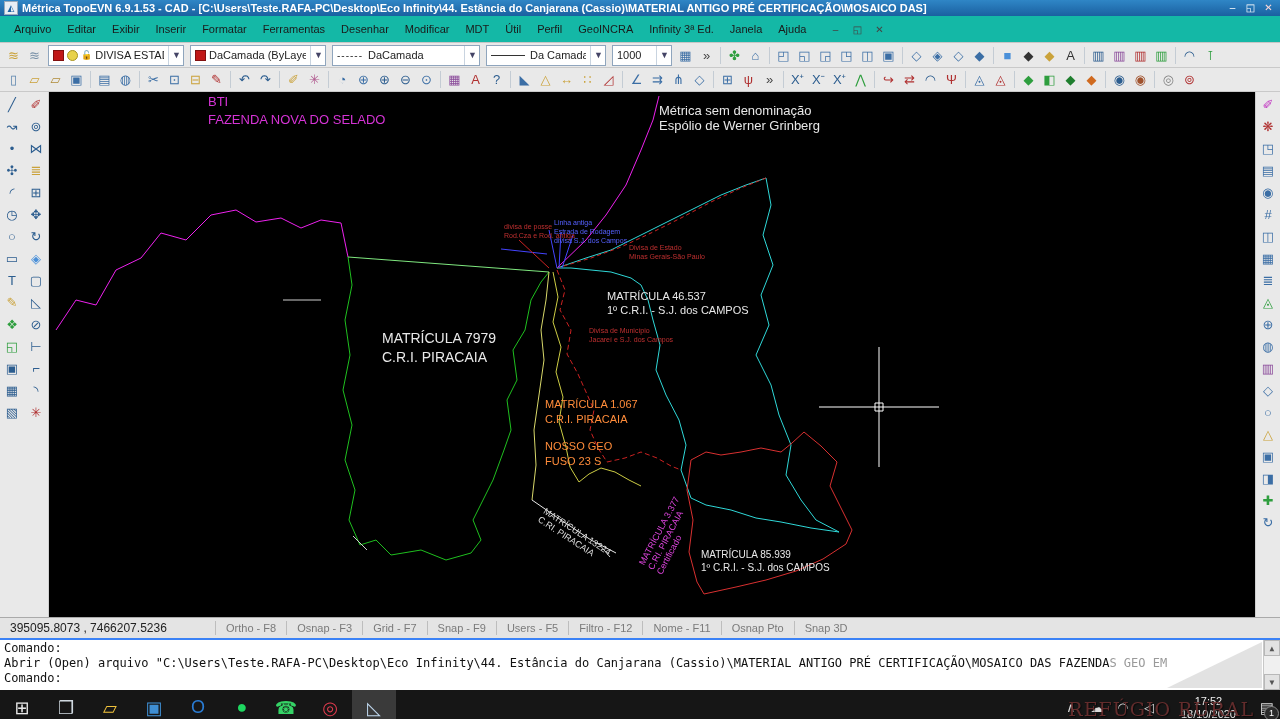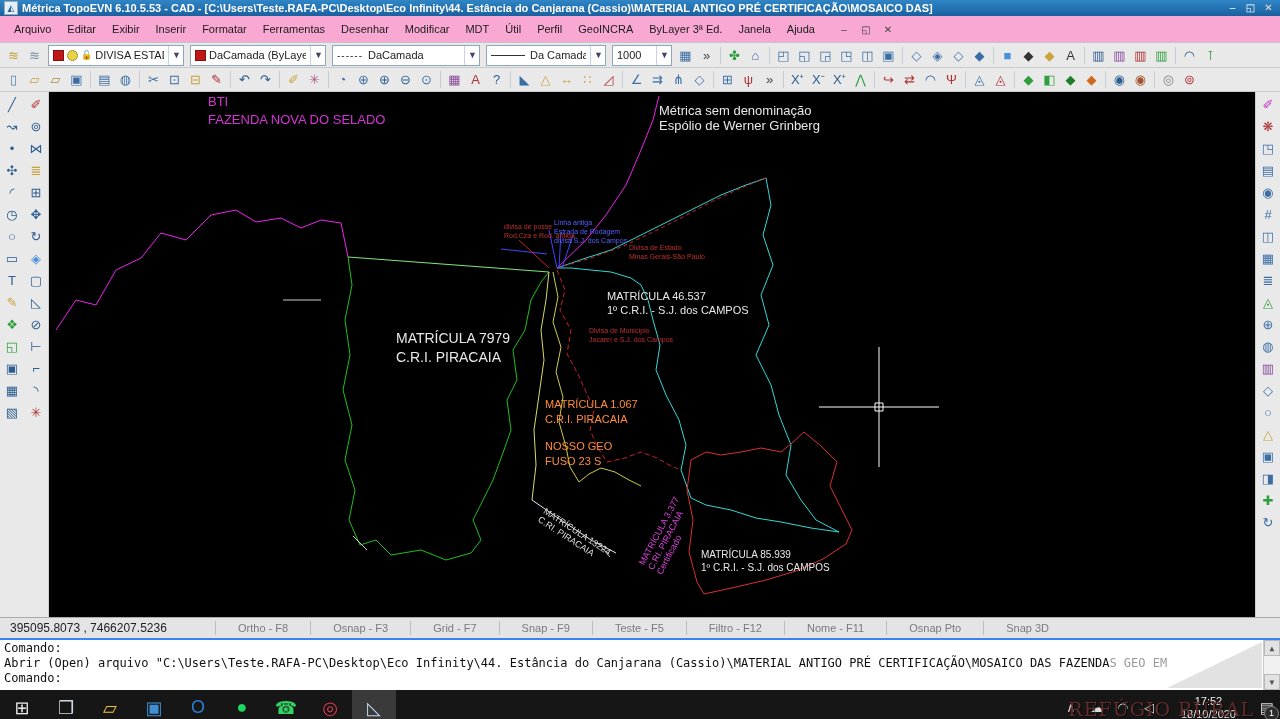--- a/index.html
+++ b/index.html
@@ -8,21 +8,21 @@
 
   
   .titlebar{height:16px;background:linear-gradient(#2f86c6,#1a60a0);display:flex;align-items:center;padding:0 4px;flex:0 0 auto;}
   .appicon{width:12px;height:12px;background:#e8eef5;border:1px solid #9ab;display:inline-flex;align-items:center;justify-content:center;font-size:9px;color:#1a60a0;margin-right:4px;line-height:1;}
   .titletext{color:#fff;font-size:11px;font-weight:bold;white-space:nowrap;overflow:hidden;flex:1;}
   .winbtns{display:flex;gap:3px;margin-left:6px;}
   .winbtn{width:15px;height:12px;display:inline-flex;align-items:center;justify-content:center;font-size:10px;color:#fff;line-height:1;}
   .winbtn.close{color:#ffd9d9;}
 
   
-  .menubar{height:26px;background:#f9a8d4;border-bottom:1px solid #c6c6c6;display:flex;align-items:center;padding:0 6px;flex:0 0 auto;}
+  .menubar{height:26px;background:#14b8a6;border-bottom:1px solid #c6c6c6;display:flex;align-items:center;padding:0 6px;flex:0 0 auto;}
   .menuitem{font-size:11px;color:#1a1a1a;padding:4px 8px;cursor:default;}
   .mdibtns{display:flex;gap:8px;margin-left:14px;}
   .mdibtn{font-size:10px;color:#444;width:14px;text-align:center;}
 
   
   .tbrow{background:#e9e9e9;border-bottom:1px solid #c9c9c9;display:flex;align-items:center;padding:0 3px;flex:0 0 auto;}
   .tb1{height:24px;}
   .tb2{height:23px;}
   .iconstrip{display:flex;align-items:center;}
   .icon{display:inline-flex;width:19px;height:19px;align-items:center;justify-content:center;font-size:13px;color:#3b6ea5;margin:0 1px;border-radius:2px;line-height:1;}
@@ -44,21 +44,21 @@
   .righttb{width:24px;background:#e9e9e9;display:flex;flex-direction:column;align-items:center;padding-top:2px;flex:0 0 auto;border-left:1px solid #cfcfcf;}
   .righttb .icon{width:21px;height:21px;margin:0 0 1px 0;}
   .canvas{position:relative;flex:1;background:#000;overflow:hidden;}
   .canvas svg{position:absolute;left:0;top:0;}
   .maplabel{position:absolute;white-space:nowrap;transform-origin:0 0;}
 
   
   .statusbar{height:20px;background:#e4e4e4;border-top:1px solid #aaa;display:flex;align-items:center;font-size:11px;flex:0 0 auto;}
   .coords{color:#222;font-size:12px;padding:0 10px;min-width:195px;}
   .statusbtns{display:flex;height:100%;align-items:center;}
-  .statusbtn{color:#7a7a7a;padding:0 22px;border-left:1px solid #bdbdbd;height:14px;display:inline-flex;align-items:center;}
+  .statusbtn{color:#7a7a7a;padding:0 10px;border-left:1px solid #bdbdbd;height:14px;display:inline-flex;align-items:center;}
 
   
   .cmd{height:50px;background:#fff;border-top:2px solid #3b82f6;position:relative;font-family:"DejaVu Sans Mono",monospace;font-size:12px;color:#111;flex:0 0 auto;}
   .cmdlines{padding:1px 4px;line-height:15px;white-space:nowrap;overflow:hidden;}
   .cmd .tail{color:#9a9a9a;}
   .cmdscroll{position:absolute;right:0;top:0;width:16px;height:100%;background:#f0f0f0;border-left:1px solid #c8c8c8;display:flex;flex-direction:column;justify-content:space-between;align-items:center;font-size:8px;color:#555;}
   .cmdscroll .sbtn{width:14px;height:14px;background:#e2e2e2;border:1px solid #b8b8b8;display:flex;align-items:center;justify-content:center;}
   .wm-triangle{position:absolute;right:18px;top:2px;width:0;height:0;border-left:95px solid transparent;border-bottom:46px solid rgba(140,140,140,0.25);pointer-events:none;}
 
   
@@ -73,21 +73,21 @@
   .notif .badge{position:absolute;right:-5px;bottom:-4px;background:#2b2b2b;border:1px solid #888;color:#fff;border-radius:50%;width:13px;height:13px;font-size:9px;display:flex;align-items:center;justify-content:center;}
   .watermark{position:absolute;right:26px;bottom:5px;font-family:"DejaVu Serif",serif;font-size:19px;letter-spacing:1px;color:rgba(110,48,48,0.88);text-shadow:1px 1px 1px rgba(0,0,0,0.6);z-index:5;pointer-events:none;}
 </style>
 </head>
 <body>
 
 <div class="app">
 
   <div class="titlebar">
     <span class="appicon">◭</span>
-    <span class="titletext">Métrica TopoEVN 6.10.5.53 - CAD  - [C:\Users\Teste.RAFA-PC\Desktop\Eco Infinity\44. Estância do Canjarana (Cassio)\MATERIAL ANTIGO PRÉ CERTIFICAÇÃO\MOSAICO DAS]</span>
+    <span class="titletext">Métrica TopoEVN 6.9.1.53 - CAD  - [C:\Users\Teste.RAFA-PC\Desktop\Eco Infinity\44. Estância do Canjarana (Cassio)\MATERIAL ANTIGO PRÉ CERTIFICAÇÃO\MOSAICO DAS]</span>
     <span class="winbtns">
       <span class="winbtn">–</span>
       <span class="winbtn">◱</span>
       <span class="winbtn close">✕</span>
     </span>
   </div>
 
   <div class="menubar">
     <span class="iconstrip">
         <span class="menuitem">Arquivo</span>
@@ -95,21 +95,21 @@
         <span class="menuitem">Exibir</span>
         <span class="menuitem">Inserir</span>
         <span class="menuitem">Formatar</span>
         <span class="menuitem">Ferramentas</span>
         <span class="menuitem">Desenhar</span>
         <span class="menuitem">Modificar</span>
         <span class="menuitem">MDT</span>
         <span class="menuitem">Útil</span>
         <span class="menuitem">Perfil</span>
         <span class="menuitem">GeoINCRA</span>
-        <span class="menuitem">ByLayer 3ª Ed.</span>
+        <span class="menuitem">Infinity 3ª Ed.</span>
         <span class="menuitem">Janela</span>
         <span class="menuitem">Ajuda</span>
       </span>
     <span class="mdibtns">
       <span class="mdibtn">–</span>
       <span class="mdibtn">◱</span>
       <span class="mdibtn">✕</span>
     </span>
   </div>
 
@@ -315,21 +315,21 @@
         </svg>
       <div>
           <div class="maplabel" style="left: 159px; top: 1px; color: rgb(214, 51, 214); font-size: 13px; line-height: 18px;">
             <div>BTI</div>
             <div>FAZENDA NOVA DO SELADO</div>
           </div>
           <div class="maplabel" style="left: 610px; top: 11px; color: rgb(232, 232, 232); font-size: 13px; line-height: 15px;">
             <div>Métrica sem denominação</div>
             <div>Espólio de Werner Grinberg</div>
           </div>
-          <div class="maplabel" style="left: 333px; top: 237px; color: rgb(232, 232, 232); font-size: 14px; line-height: 19px; margin-left: 14px;">
+          <div class="maplabel" style="left: 333px; top: 237px; color: rgb(232, 232, 232); font-size: 14px; line-height: 19px;">
             <div>MATRÍCULA 7979</div>
             <div>C.R.I. PIRACAIA</div>
           </div>
           <div class="maplabel" style="left: 558px; top: 197px; color: rgb(232, 232, 232); font-size: 11px; line-height: 14px;">
             <div>MATRÍCULA 46.537</div>
             <div>1º C.R.I. - S.J. dos CAMPOS</div>
           </div>
           <div class="maplabel" style="left: 496px; top: 305px; color: rgb(255, 140, 58); font-size: 11px; line-height: 15px;">
             <div>MATRÍCULA 1.067</div>
             <div>C.R.I. PIRACAIA</div>
@@ -395,21 +395,21 @@
       </div>
   </div>
 
   <div class="statusbar">
     <span class="coords">395095.8073 , 7466207.5236</span>
     <span class="statusbtns">
         <span class="statusbtn">Ortho - F8</span>
         <span class="statusbtn">Osnap - F3</span>
         <span class="statusbtn">Grid - F7</span>
         <span class="statusbtn">Snap - F9</span>
-        <span class="statusbtn">Teste - F5</span>
+        <span class="statusbtn">Users - F5</span>
         <span class="statusbtn">Filtro - F12</span>
         <span class="statusbtn">Nome - F11</span>
         <span class="statusbtn">Osnap Pto</span>
         <span class="statusbtn">Snap 3D</span>
       </span>
   </div>
 
   <div class="cmd">
     <div class="cmdlines">
       <div>Comando:</div>

